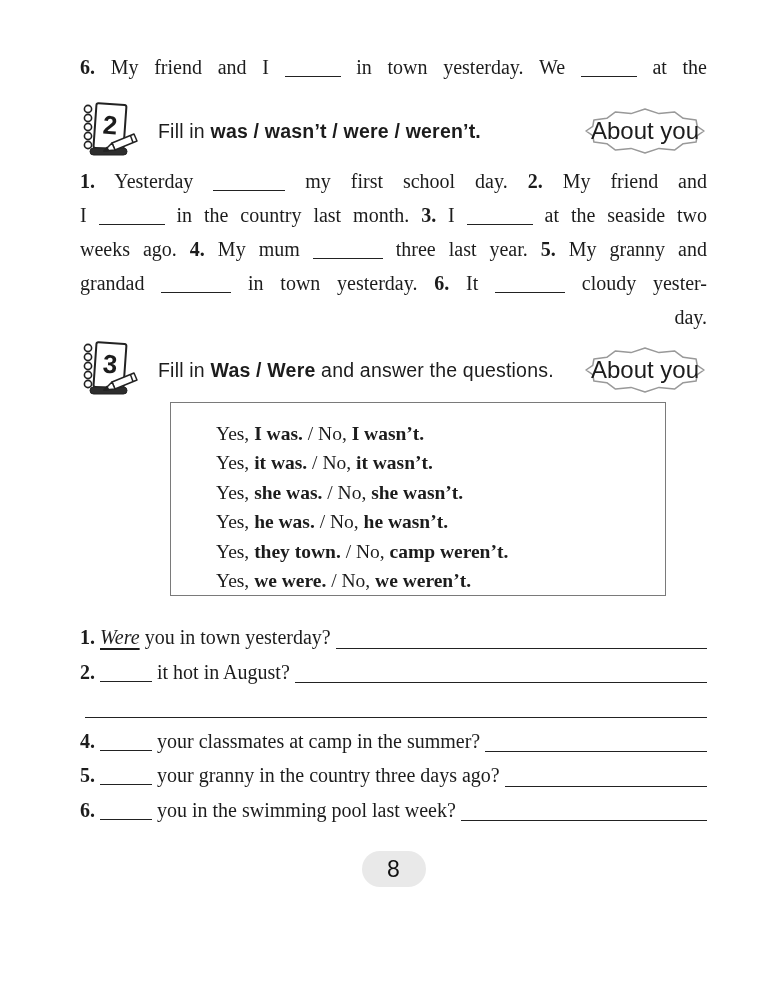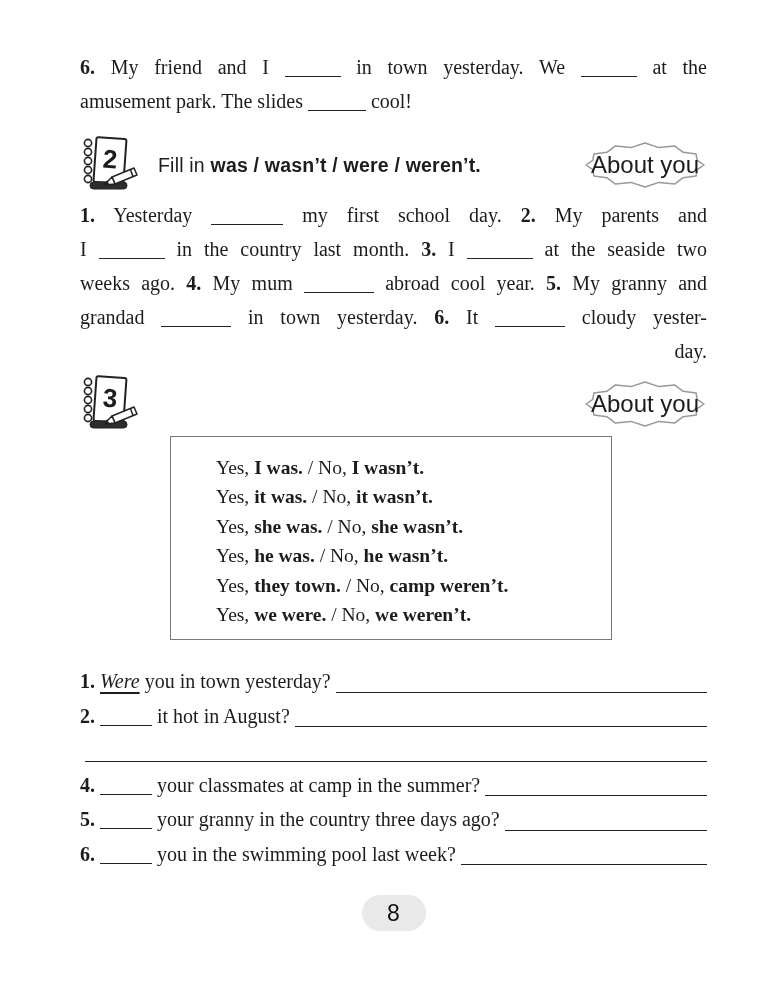--- a/index.html
+++ b/index.html
@@ -25,23 +25,23 @@
   .ex3-header{margin-top:6px;height:60px;}
   .ex-header .instr{letter-spacing:0.2px;}
   .badge{position:relative;width:124px;height:48px;margin-left:auto;flex:0 0 auto;
     display:flex;align-items:center;justify-content:center;}
   .badge svg{position:absolute;inset:0;width:100%;height:100%;}
   .badge-label{position:relative;font-family:"Liberation Sans", sans-serif;font-size:24px;color:#1c1c1c;}
   .icon-wrap{flex:0 0 auto;width:64px;height:60px;}
   .ex2-body{margin-top:2px;}
   .ex2-last{line-height:34px;text-align:right;}
   .answers-box{
-    margin-top:2px;margin-left:90px;width:442px;box-sizing:border-box;
+    margin-top:2px;margin-left:90px;width:496px;box-sizing:border-box;
     border:1.4px solid var(--box-border,#7a7a7a);
-    padding:16px 10px 10px 45px;
+    padding:16px 10px 0 45px;
     font-size:19.5px;
   }
   .box-line{line-height:29.4px;}
   .questions{margin-top:24px;}
   .q-row{display:flex;align-items:flex-end;height:34.5px;line-height:34.5px;}
   .q-segs{white-space:nowrap;}
   .q-fill{flex:1 1 auto;border-bottom:1.7px solid #222;margin:0 0 6px 5px;height:0;}
   .pill{
     width:64px;height:36px;border-radius:18px;
     background:var(--pill-bg,#e9e9e9);
@@ -49,21 +49,20 @@
     font-family:"Liberation Sans", sans-serif;font-size:23px;color:#111;
   }
 </style>
 </head>
 <body>
 
 <div class="page">
 
   <div>
     <div class="jline"><span class="b">6.</span><span> My friend and I </span><span class="blank" style="width: 56px;"></span><span> in town yesterday. We </span><span class="blank" style="width: 56px;"></span><span> at the</span></div>
-    <div class="pline"><span>amusement park. The slides </span><span class="blank" style="width: 58px;"></span><span> cool!</span></div>
   </div>
 
   <div class="ex-header ex2-header">
     <span class="icon-wrap">
       <svg viewBox="0 0 64 60" width="64" height="60">
         <g fill="#fff" stroke="#222" stroke-width="1.6">
           <circle cx="8" cy="8" r="3.6"></circle>
             <circle cx="8" cy="17" r="3.6"></circle>
           <circle cx="8" cy="26" r="3.6"></circle>
             <circle cx="8" cy="35" r="3.6"></circle>
@@ -83,23 +82,23 @@
     <span class="instr"><span>Fill in </span><span class="b">was / wasn’t / were / weren’t.</span></span>
     <span class="badge">
       <svg viewBox="0 0 122 48">
         <polygon fill="#fff" stroke="#999" stroke-width="1.5" stroke-linejoin="round" points="120,24 113.2,28.7 112.1,35 99.2,36.7 90.5,43.1 75,41.4 61,46 47,41.4 31.5,43.1 22.8,36.7 9.9,35 8.8,28.7 2,24 8.8,19.3 9.9,13 22.8,11.3 31.5,4.9 47,6.6 61,2 75,6.6 90.5,4.9 99.2,11.3 112.1,13 113.2,19.3"></polygon>
       </svg>
       <span class="badge-label">About you</span>
     </span>
   </div>
 
   <div class="ex2-body">
-    <div class="jline"><span class="b">1.</span><span> Yesterday </span><span class="blank" style="width: 72px;"></span><span> my first school day. </span><span class="b">2.</span><span> My parents and</span></div>
+    <div class="jline"><span class="b">1.</span><span> Yesterday </span><span class="blank" style="width: 72px;"></span><span> my first school day. </span><span class="b">2.</span><span> My friend and</span></div>
     <div class="jline"><span>I </span><span class="blank" style="width: 66px;"></span><span> in the country last month. </span><span class="b">3.</span><span> I </span><span class="blank" style="width: 66px;"></span><span> at the seaside two</span></div>
-    <div class="jline"><span>weeks ago. </span><span class="b">4.</span><span> My mum </span><span class="blank" style="width: 70px;"></span><span> abroad cool year. </span><span class="b">5.</span><span> My granny and</span></div>
+    <div class="jline"><span>weeks ago. </span><span class="b">4.</span><span> My mum </span><span class="blank" style="width: 70px;"></span><span> three last year. </span><span class="b">5.</span><span> My granny and</span></div>
     <div class="jline"><span>grandad </span><span class="blank" style="width: 70px;"></span><span> in town yesterday. </span><span class="b">6.</span><span> It </span><span class="blank" style="width: 70px;"></span><span> cloudy yester-</span></div>
     <div class="ex2-last">day.</div>
   </div>
 
   <div class="ex-header ex3-header">
     <span class="icon-wrap">
       <svg viewBox="0 0 64 60" width="64" height="60">
         <g fill="#fff" stroke="#222" stroke-width="1.6">
           <circle cx="8" cy="8" r="3.6"></circle>
             <circle cx="8" cy="17" r="3.6"></circle>
@@ -111,20 +110,21 @@
         <rect x="10" y="47" width="37" height="7" rx="3.5" fill="#2d2d2d" stroke="#222" stroke-width="1"></rect>
         <text x="30" y="33" text-anchor="middle" font-family="Liberation Sans, sans-serif" font-size="26" font-weight="bold" fill="#1c1c1c" transform="rotate(4 30 25)">3</text>
         <g fill="#fff" stroke="#222" stroke-width="1.5" stroke-linejoin="round">
           <polygon points="35,49 57,40 54,33 32,42"></polygon>
           <polygon points="24,50 35,49 32,42"></polygon>
           <polygon points="24,50 28.5,49.6 27,46.5" fill="#222"></polygon>
           <line x1="53" y1="41.5" x2="50.5" y2="34.8"></line>
         </g>
       </svg>
     </span>
+    <span class="instr"><span>Fill in </span><span class="b">Was / Were</span><span> and answer the questions.</span></span>
     <span class="badge">
       <svg viewBox="0 0 122 48">
         <polygon fill="#fff" stroke="#999" stroke-width="1.5" stroke-linejoin="round" points="120,24 113.2,28.7 112.1,35 99.2,36.7 90.5,43.1 75,41.4 61,46 47,41.4 31.5,43.1 22.8,36.7 9.9,35 8.8,28.7 2,24 8.8,19.3 9.9,13 22.8,11.3 31.5,4.9 47,6.6 61,2 75,6.6 90.5,4.9 99.2,11.3 112.1,13 113.2,19.3"></polygon>
       </svg>
       <span class="badge-label">About you</span>
     </span>
   </div>
 
   <div class="answers-box">
     <div class="box-line"><span>Yes, </span><span class="b">I was.</span><span> / No, </span><span class="b">I wasn’t.</span></div>

